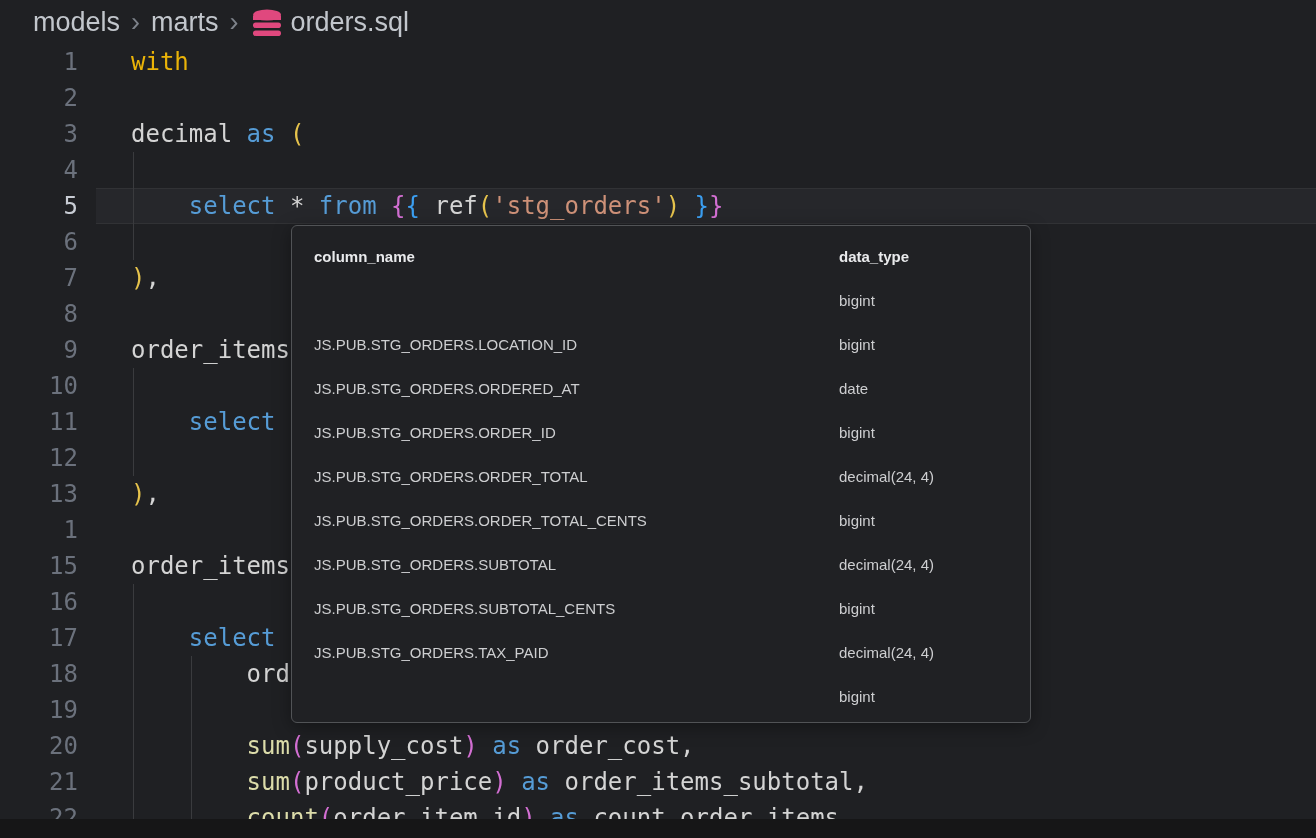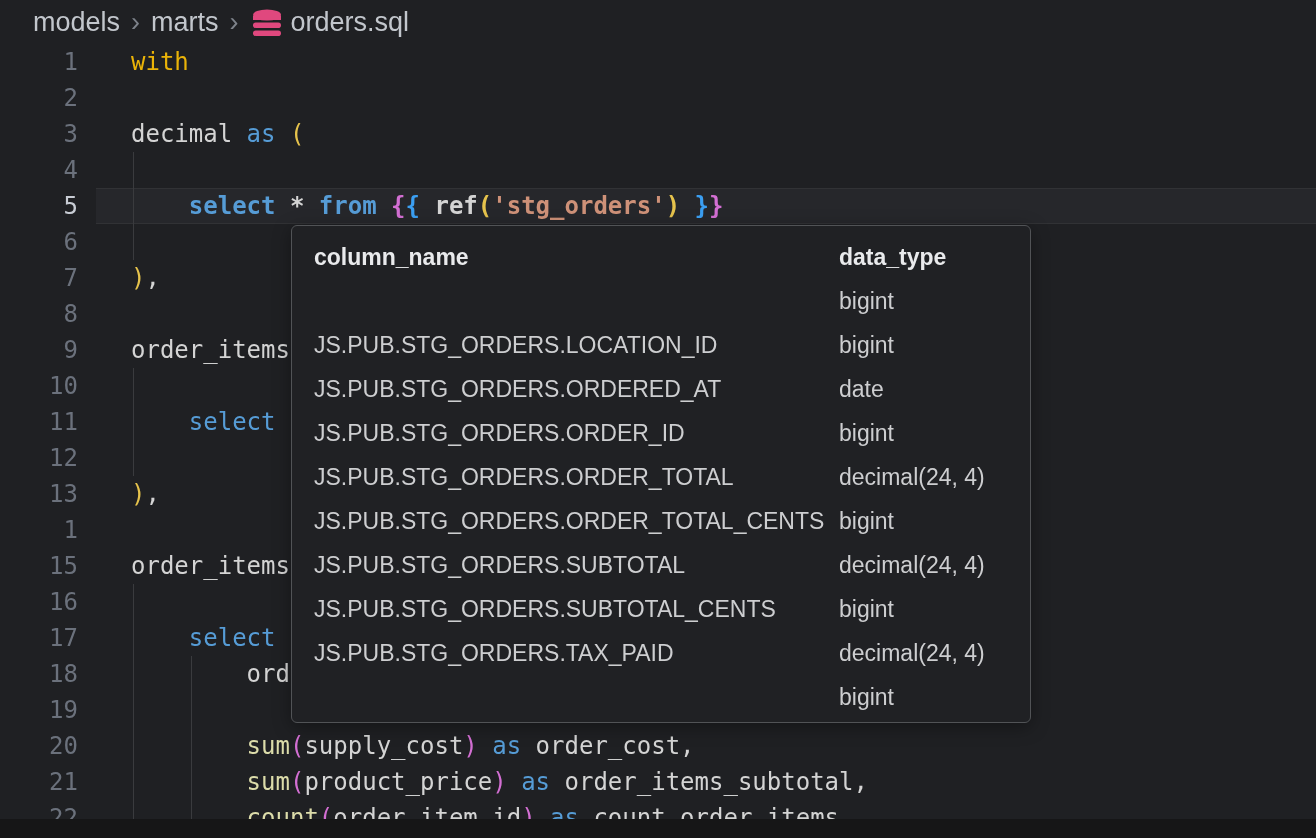--- a/index.html
+++ b/index.html
@@ -51,21 +51,20 @@
     user-select: none;
   }
   .code-line.active .gutter { color: var(--gutter-active, #c8ccd4); }
   .code-content {
     flex: 1 1 auto;
     padding-left: 35px;
   }
   .code-line.active .code-content {
     background: var(--line-bg, #26272b);
     box-shadow: inset 0 1px 0 rgba(255,255,255,0.05), inset 0 -1px 0 rgba(255,255,255,0.05);
-    font-weight: bold;
   }
 
   .indent-guide {
     position: absolute;
     width: 1px;
     background: var(--guide, #3a3b3e);
     pointer-events: none;
   }
   #guide-1 { left: 133px; top: 108px; height: 108px; }
   #guide-2 { left: 133px; top: 324px; height: 108px; }
@@ -81,21 +80,21 @@
   
   .hover-popup {
     position: absolute;
     left: 291px; top: 225px;
     width: 740px; height: 498px;
     background: var(--popup-bg, #202124);
     border: 1px solid var(--popup-border, #515356);
     border-radius: 6px;
     box-shadow: 0 4px 18px rgba(0,0,0,0.35);
     padding-top: 9px;
-    font-size: 23px;
+    font-size: 15px;
     overflow: hidden;
     z-index: 10;
   }
   .popup-row {
     position: relative;
     height: 44px; line-height: 44px;
     white-space: nowrap;
   }
   .popup-row .col-name { position: absolute; left: 22px; }
   .popup-row .col-type { position: absolute; left: 547px; }

